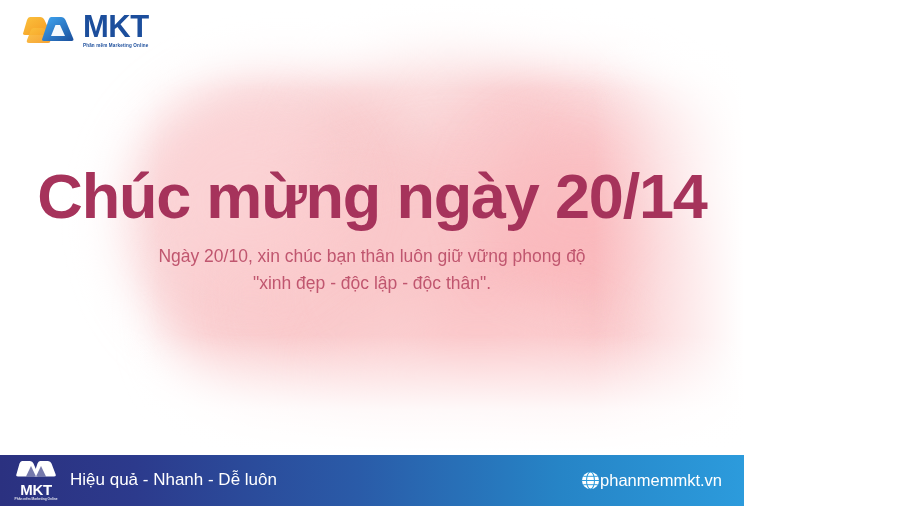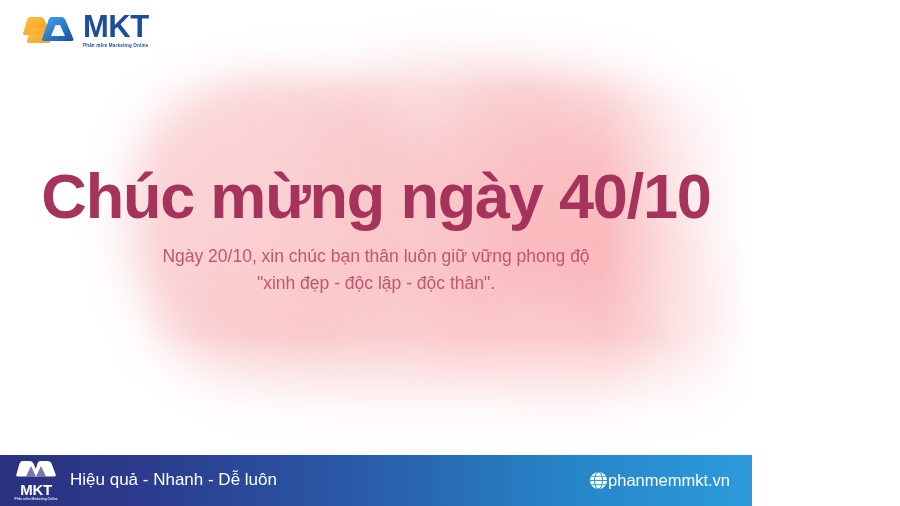--- a/index.html
+++ b/index.html
@@ -10,21 +10,20 @@
   body {
     font-family: "Liberation Sans", sans-serif;
   }
 
   .slide {
     position: relative;
     width: 744px;
     height: 506px;
     overflow: hidden;
     background: #ffffff;
-    padding-left: 8px;
   }
 
   
   .watercolor {
     position: absolute;
     inset: 0;
     overflow: hidden;
     pointer-events: none;
   }
   .blob {
@@ -209,21 +208,21 @@
       <path d="M31 5 L41 5 Q44 5 45.5 8 L53 26 Q54.5 29 51.5 29 L24 29 Q21 29 22.5 26 L28.5 8 Q29.5 5 31 5 Z" fill="url(#gBlue)"></path>
       <path d="M35.5 13 L40 13 L45 24 L31 24 Z" fill="#ffffff" opacity="0.95"></path>
     </svg>
     <span class="logo-word">
       <span class="logo-mkt">MKT</span>
       <span class="logo-tagline">Phần mềm Marketing Online</span>
     </span>
   </div>
 
   <div class="center-block">
-    <h1 class="title">Chúc mừng ngày 40/10</h1>
+    <h1 class="title">Chúc mừng ngày 20/14</h1>
     <p class="subtitle">
       <span class="sub-line">Ngày 20/10, xin chúc bạn thân luôn giữ vững phong độ</span>
       <span class="sub-line">"xinh đẹp - độc lập - độc thân".</span>
     </p>
   </div>
 
   <div class="footer">
     <div class="footer-left">
       <div class="footer-logo">
         <svg width="44" height="22" viewBox="0 0 44 22">

